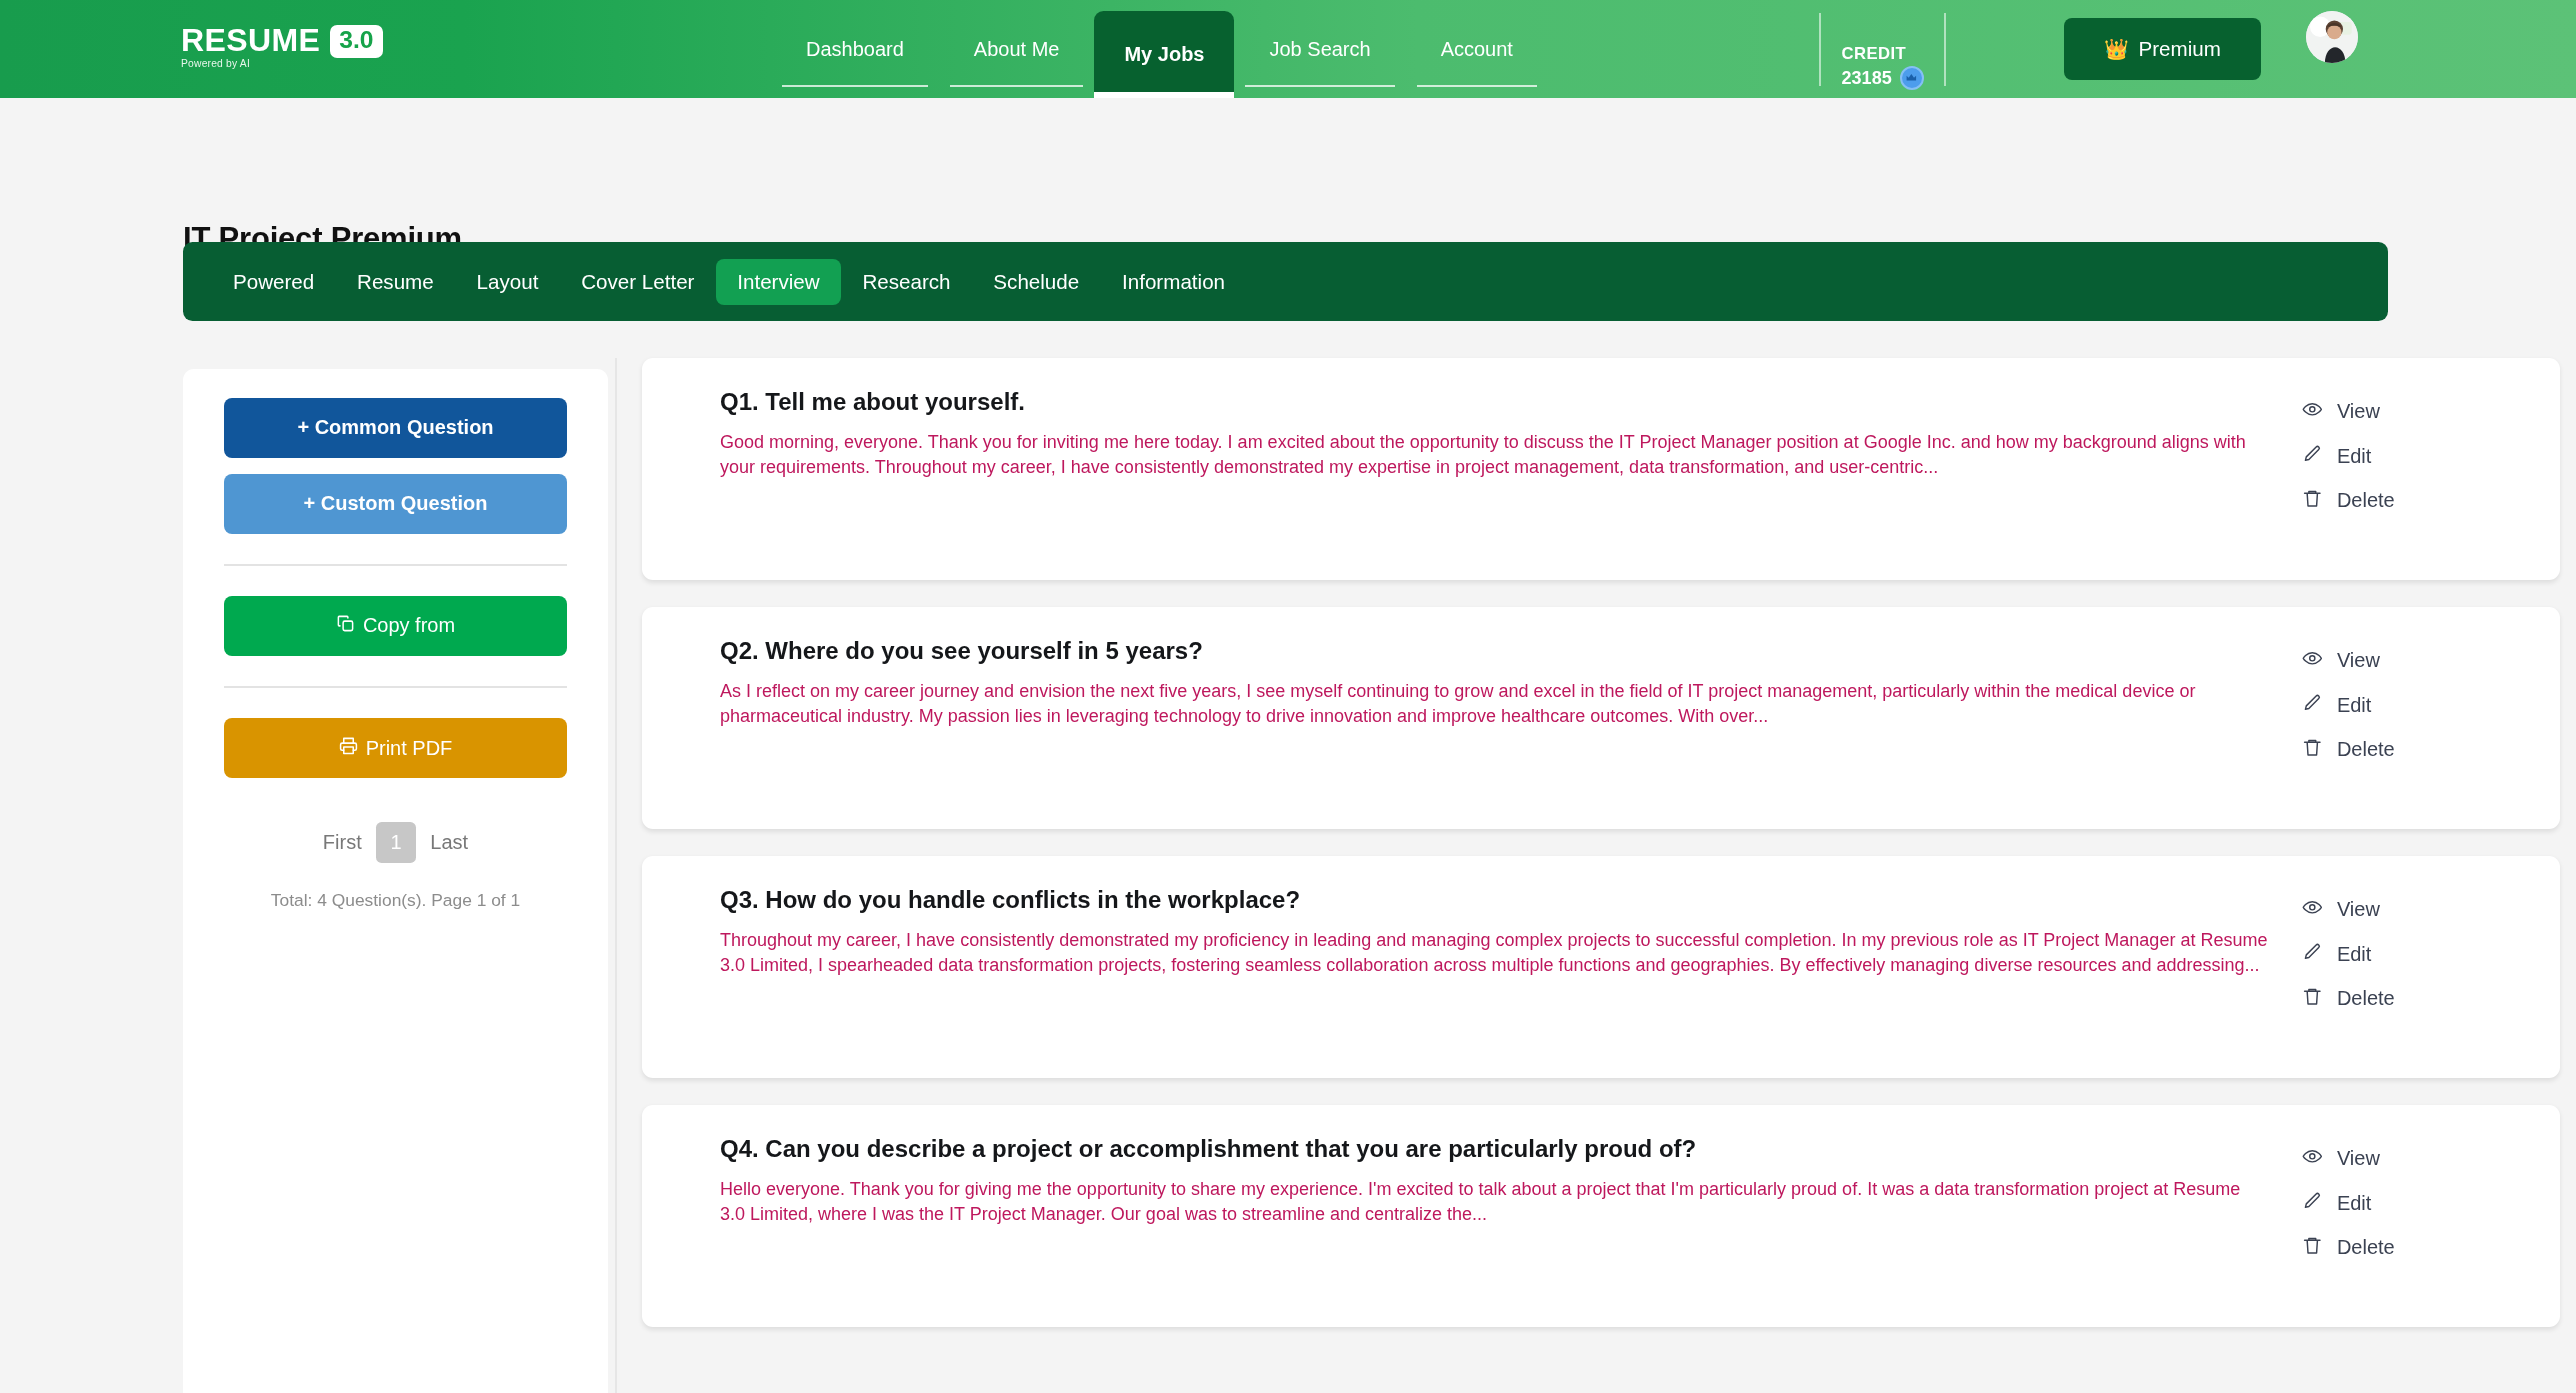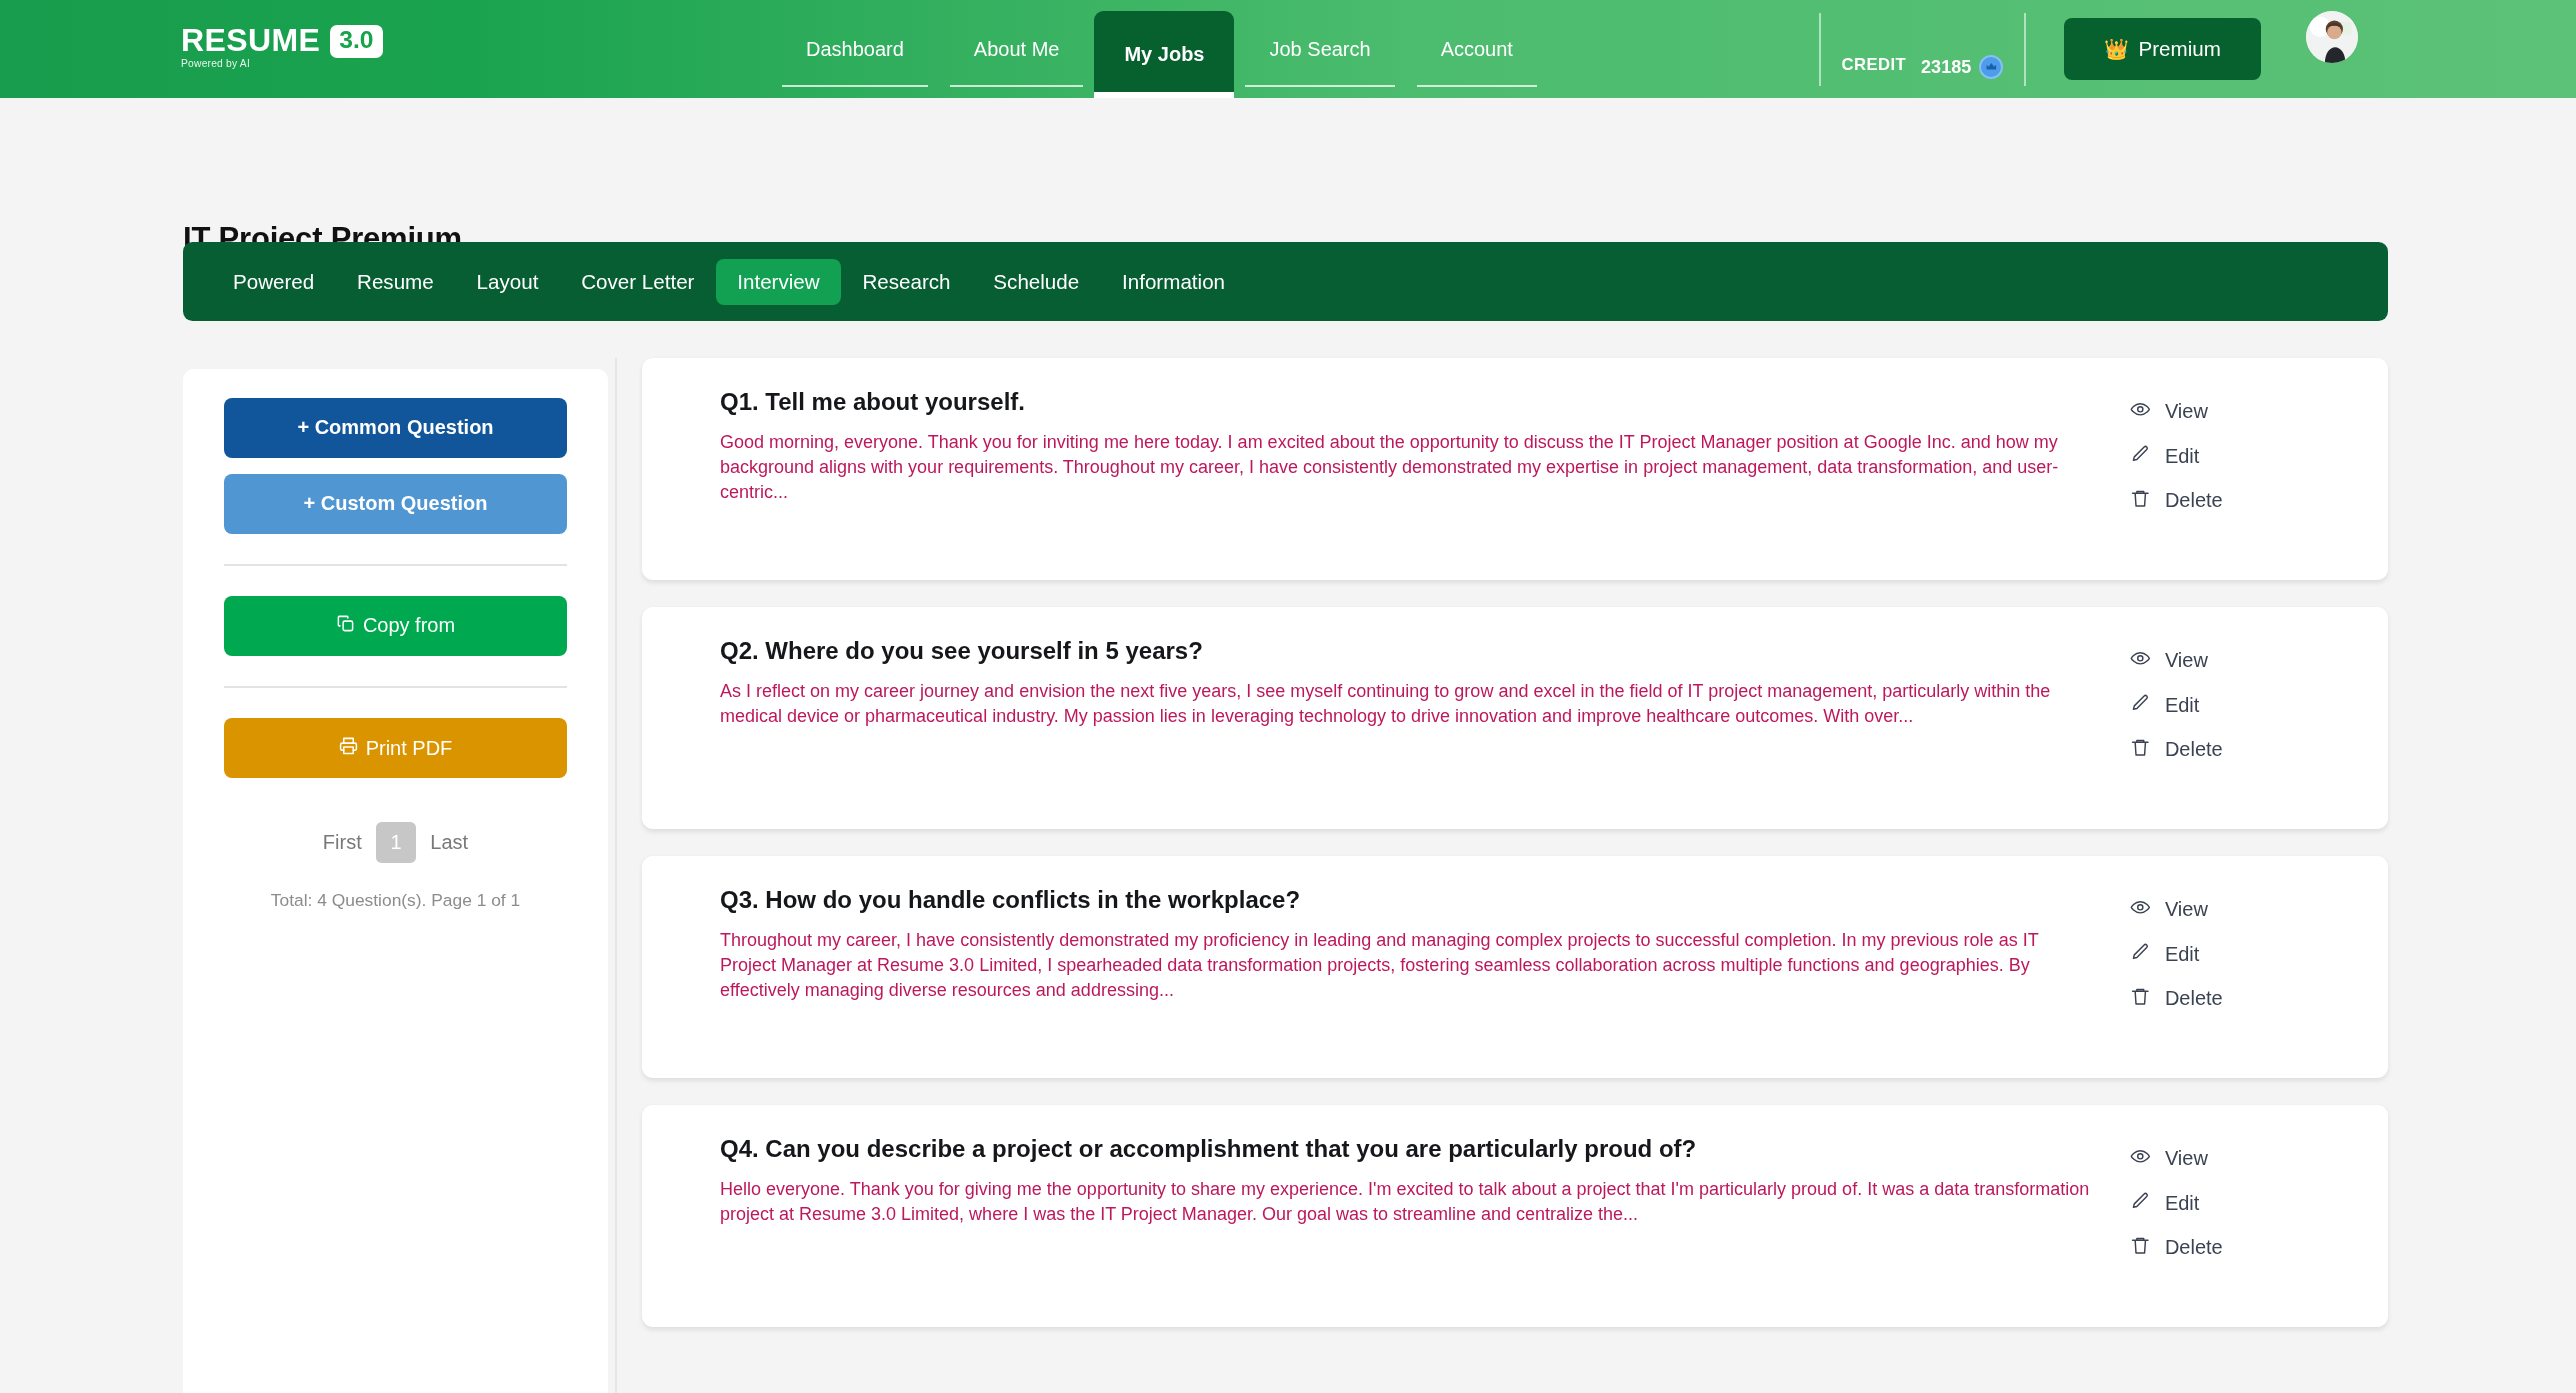--- a/index.html
+++ b/index.html
@@ -101,21 +101,21 @@
     position: absolute;
     left: 1819px;
     top: 12.7px;
     height: 73px;
     display: flex;
     align-items: center;
     padding: 0 20.6px;
     border-left: 2.4px solid rgba(255,255,255,0.55);
     border-right: 2.4px solid rgba(255,255,255,0.55);
   }
-  .credit-inner { display: flex; gap: 15px; margin-top: 36px; }
+  .credit-inner { display: flex; flex-direction: column; gap: 2px; margin-top: 36px; }
   .credit-label {
     font-size: 16.7px; font-weight: 700; color: #ffffff; letter-spacing: 0.4px;
   }
   .credit-row { display: flex; align-items: center; gap: 8px; }
   .credit-value { font-size: 18px; font-weight: 700; color: #ffffff; }
   .coin-icon {
     width: 24px; height: 24px; border-radius: 50%;
     background: #4d9dec; border: 2.4px solid #86c0f5;
     display: flex; align-items: center; justify-content: center;
     color: #1a5fa8; font-size: 11px; line-height: 1;
@@ -265,21 +265,21 @@
   .pager-total {
     margin-top: 27px;
     text-align: center;
     font-size: 17.4px;
     color: #8c8c8c;
   }
 
   .qlist {
     position: absolute;
     left: 642px; top: 0;
-    width: 1746px;
+    width: 1918px;
   }
   .qcard {
     background: #ffffff;
     border-radius: 11px;
     box-shadow: 0 2.4px 5.6px rgba(0,0,0,0.09);
     margin-bottom: 27px;
     padding: 30px 36px 32px 78px;
     display: flex;
     position: relative;
     min-height: 222px;

